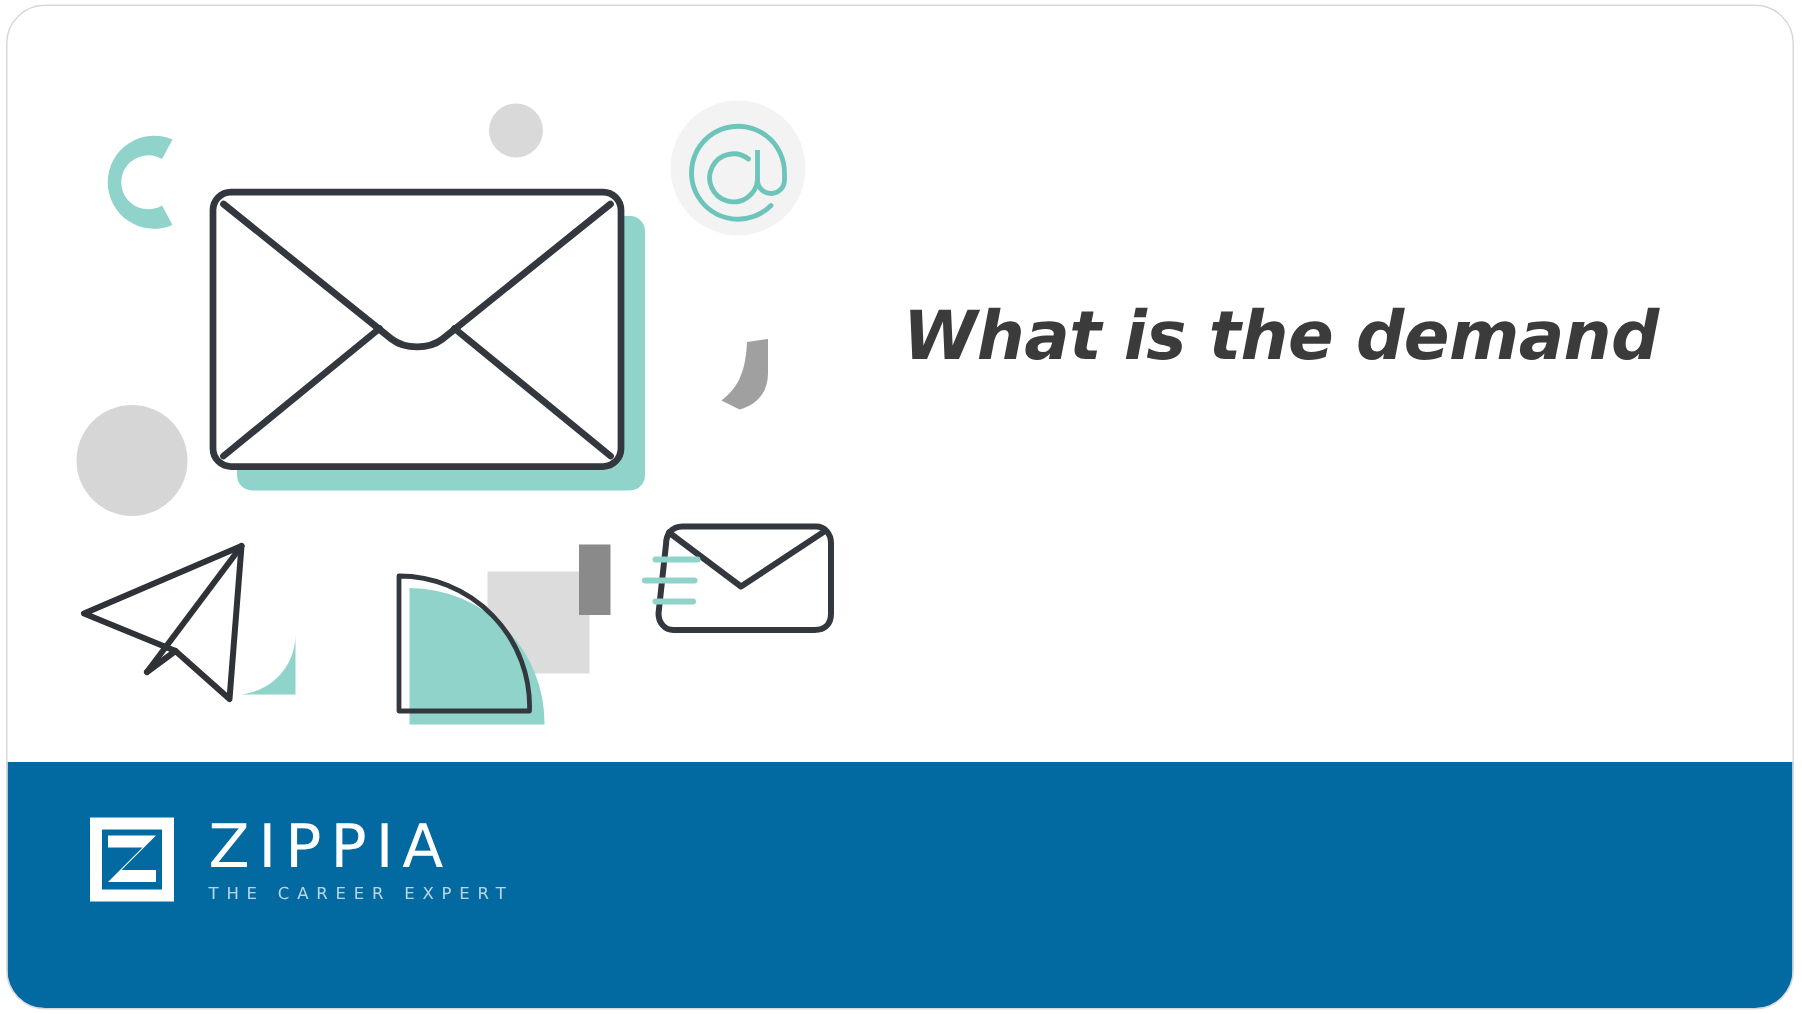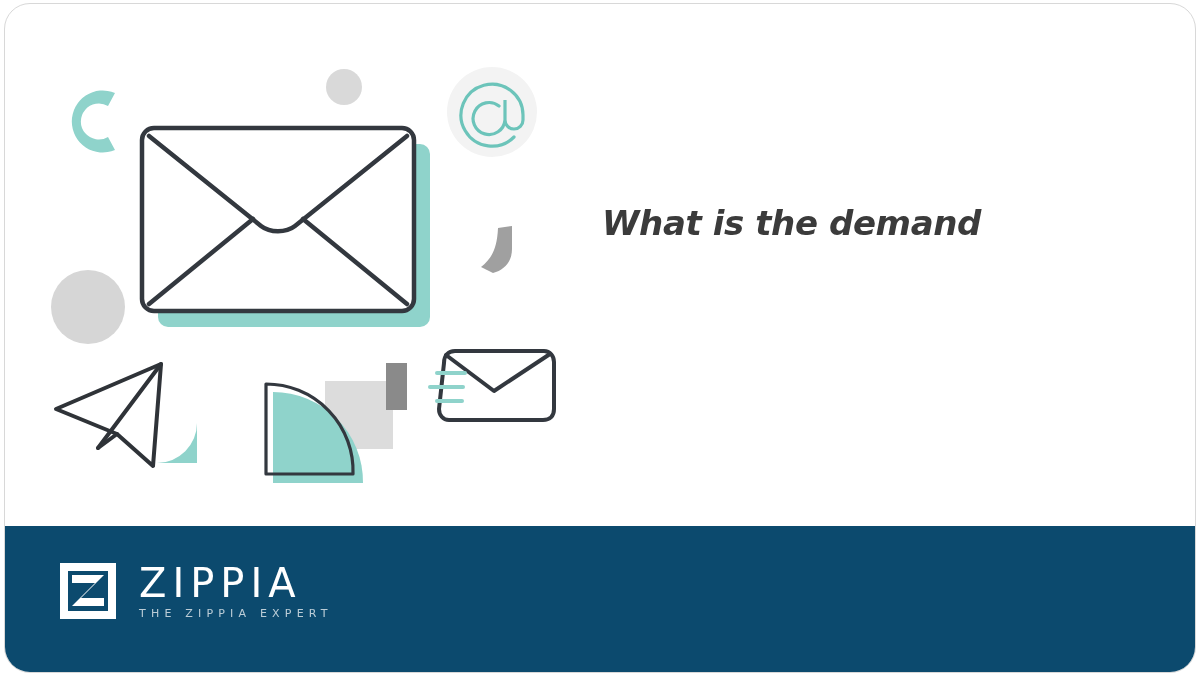--- a/index.html
+++ b/index.html
@@ -40,34 +40,34 @@
   
   #headline {
     position: absolute;
     left: 597px;
     top: 188px;
     width: 545px;
     color: #3b3b3b;
     font-family: "DejaVu Sans", sans-serif;
     font-weight: bold;
     font-style: italic;
-    font-size: 34px;
+    font-size: 45px;
     line-height: 63px;
     letter-spacing: -0.4px;
   }
   #headline .hl-line { display: block; white-space: nowrap; }
 
   
   #footer {
     position: absolute;
     left: 0;
     bottom: 0;
     width: 100%;
-    height: 146px;
-    background: #0c4a6e;
+    height: 164px;
+    background: #0369a1;
   }
   #logo {
     position: absolute;
     left: 52px;
     top: 34px;
     display: flex;
     align-items: center;
   }
   #logo-mark { width: 62px; height: 62px; flex: none; }
   #logo-text {
@@ -159,18 +159,18 @@
   </div>
 
   <div id="footer">
     <div id="logo">
       <svg id="logo-mark" viewBox="0 0 62 62" xmlns="http://www.w3.org/2000/svg">
         <path d="M3 3 H59 V59 H3 Z M11 11 V51 H51 V11 Z" fill="#ffffff" fill-rule="evenodd"></path>
         <path d="M15 15 H47 L24 38 H47 V46 H15 L38 23 H15 Z" fill="#ffffff"></path>
       </svg>
       <span id="logo-text">
         <span id="logo-word">ZIPPIA</span>
-        <span id="logo-tagline">THE ZIPPIA EXPERT</span>
+        <span id="logo-tagline">THE CAREER EXPERT</span>
       </span>
     </div>
   </div>
 
 </div>
 
 </body></html>

